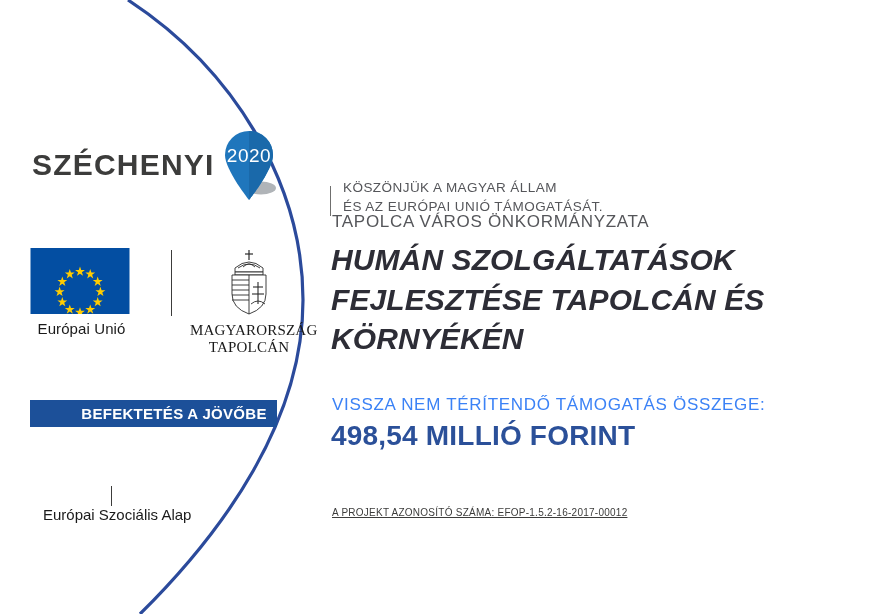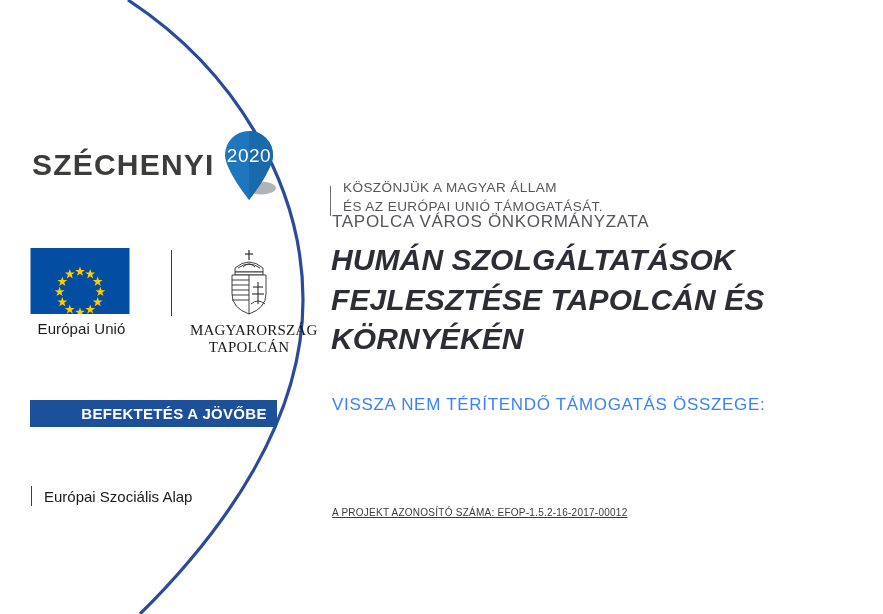--- a/index.html
+++ b/index.html
@@ -131,20 +131,21 @@
     padding-left: 41px;
   }
 
   
   #fund-line {
     position: absolute;
     left: 31px;
     top: 486px;
     display: flex;
     align-items: center;
+    flex-direction: column;
   }
   #fund-rule {
     width: 1px;
     height: 20px;
     background: #3c3c3b;
   }
   #fund-label {
     margin-left: 12px;
     font-size: 15px;
     color: #1a1a1a;
@@ -337,18 +338,19 @@
 
     <div id="project-owner">TAPOLCA VÁROS ÖNKORMÁNYZATA</div>
 
     <div id="project-title">
       <span>HUMÁN SZOLGÁLTATÁSOK</span>
       <span>FEJLESZTÉSE TAPOLCÁN ÉS</span>
       <span>KÖRNYÉKÉN</span>
     </div>
 
     <div id="grant-label">VISSZA NEM TÉRÍTENDŐ TÁMOGATÁS ÖSSZEGE:</div>
+    <div id="grant-amount">498,54 MILLIÓ FORINT</div>
 
     <div id="project-id">A PROJEKT AZONOSÍTÓ SZÁMA: EFOP-1.5.2-16-2017-00012</div>
 
   </div>
 
 </div>
 
 </body></html>

